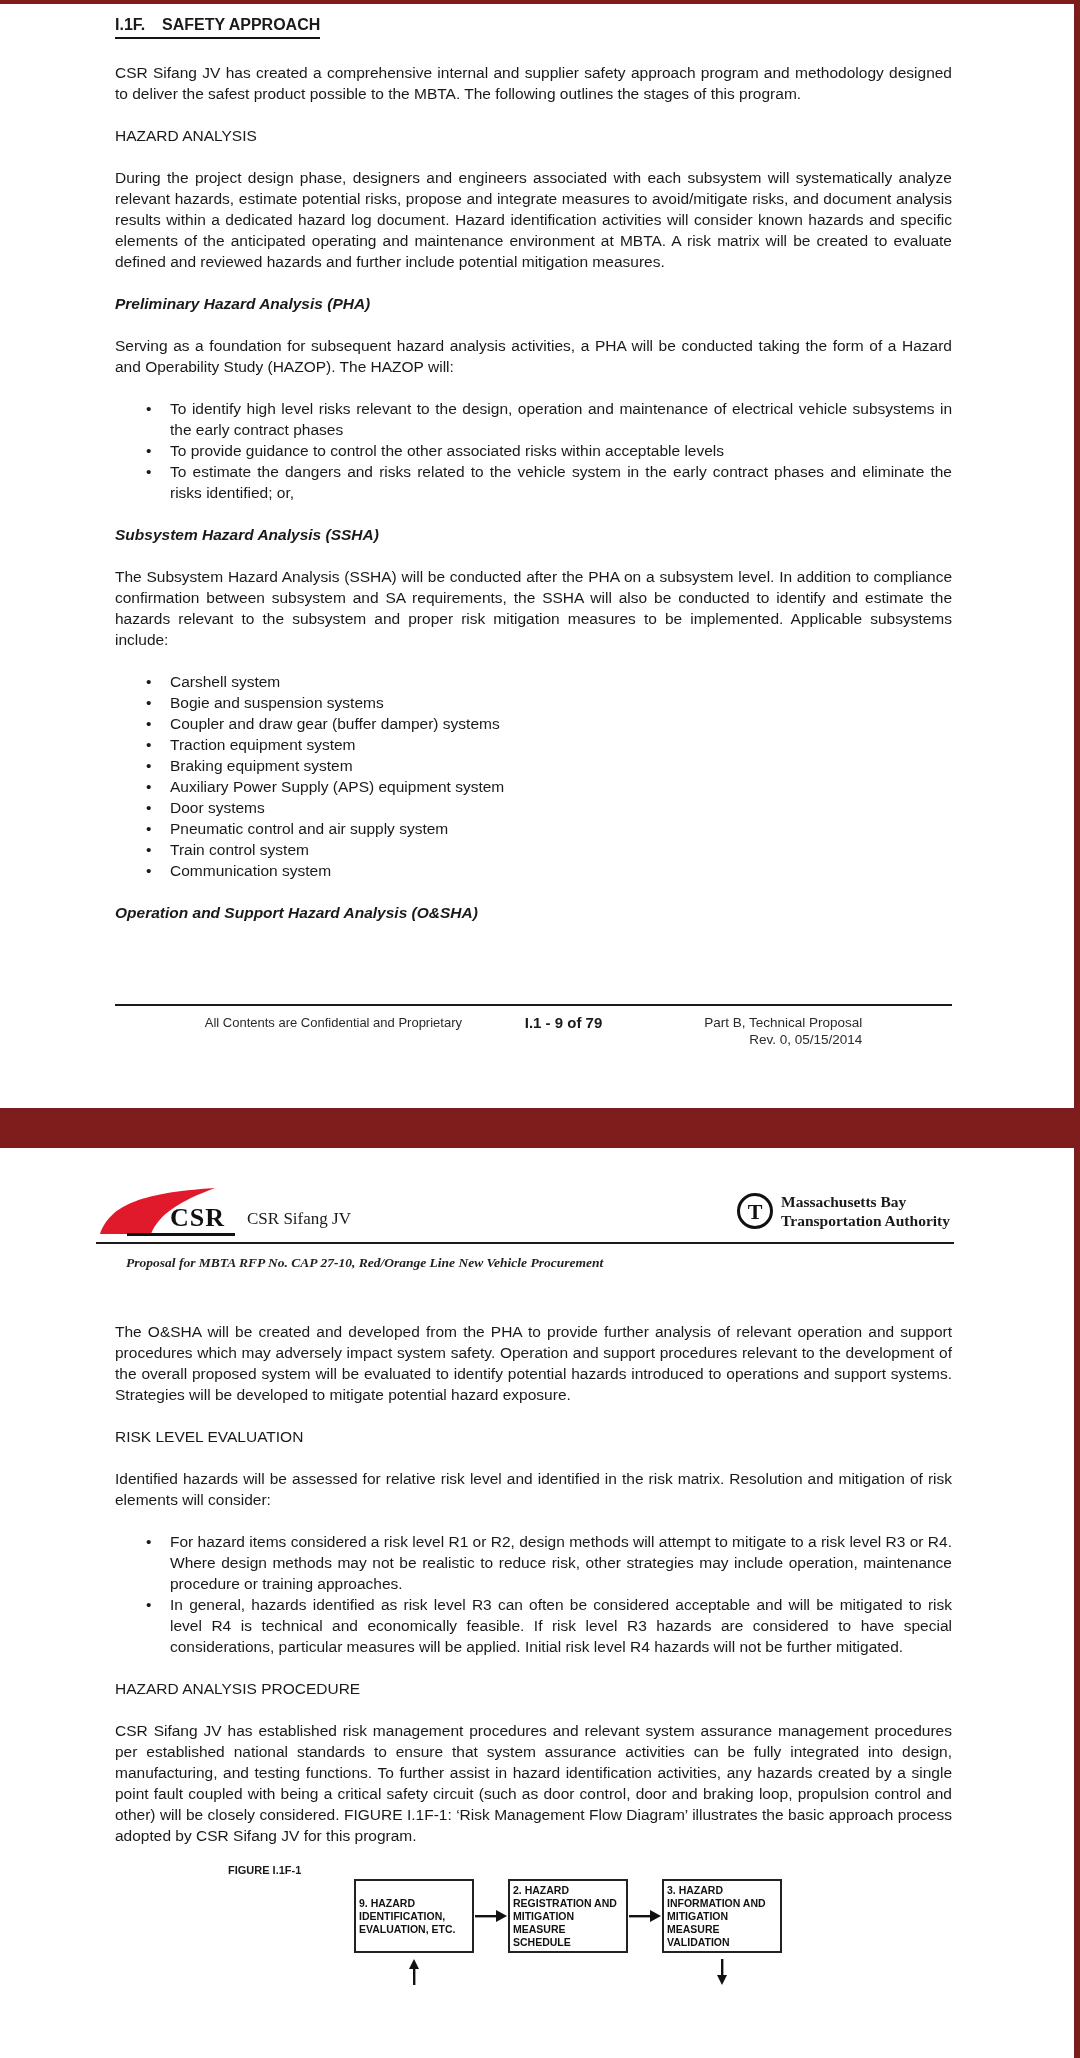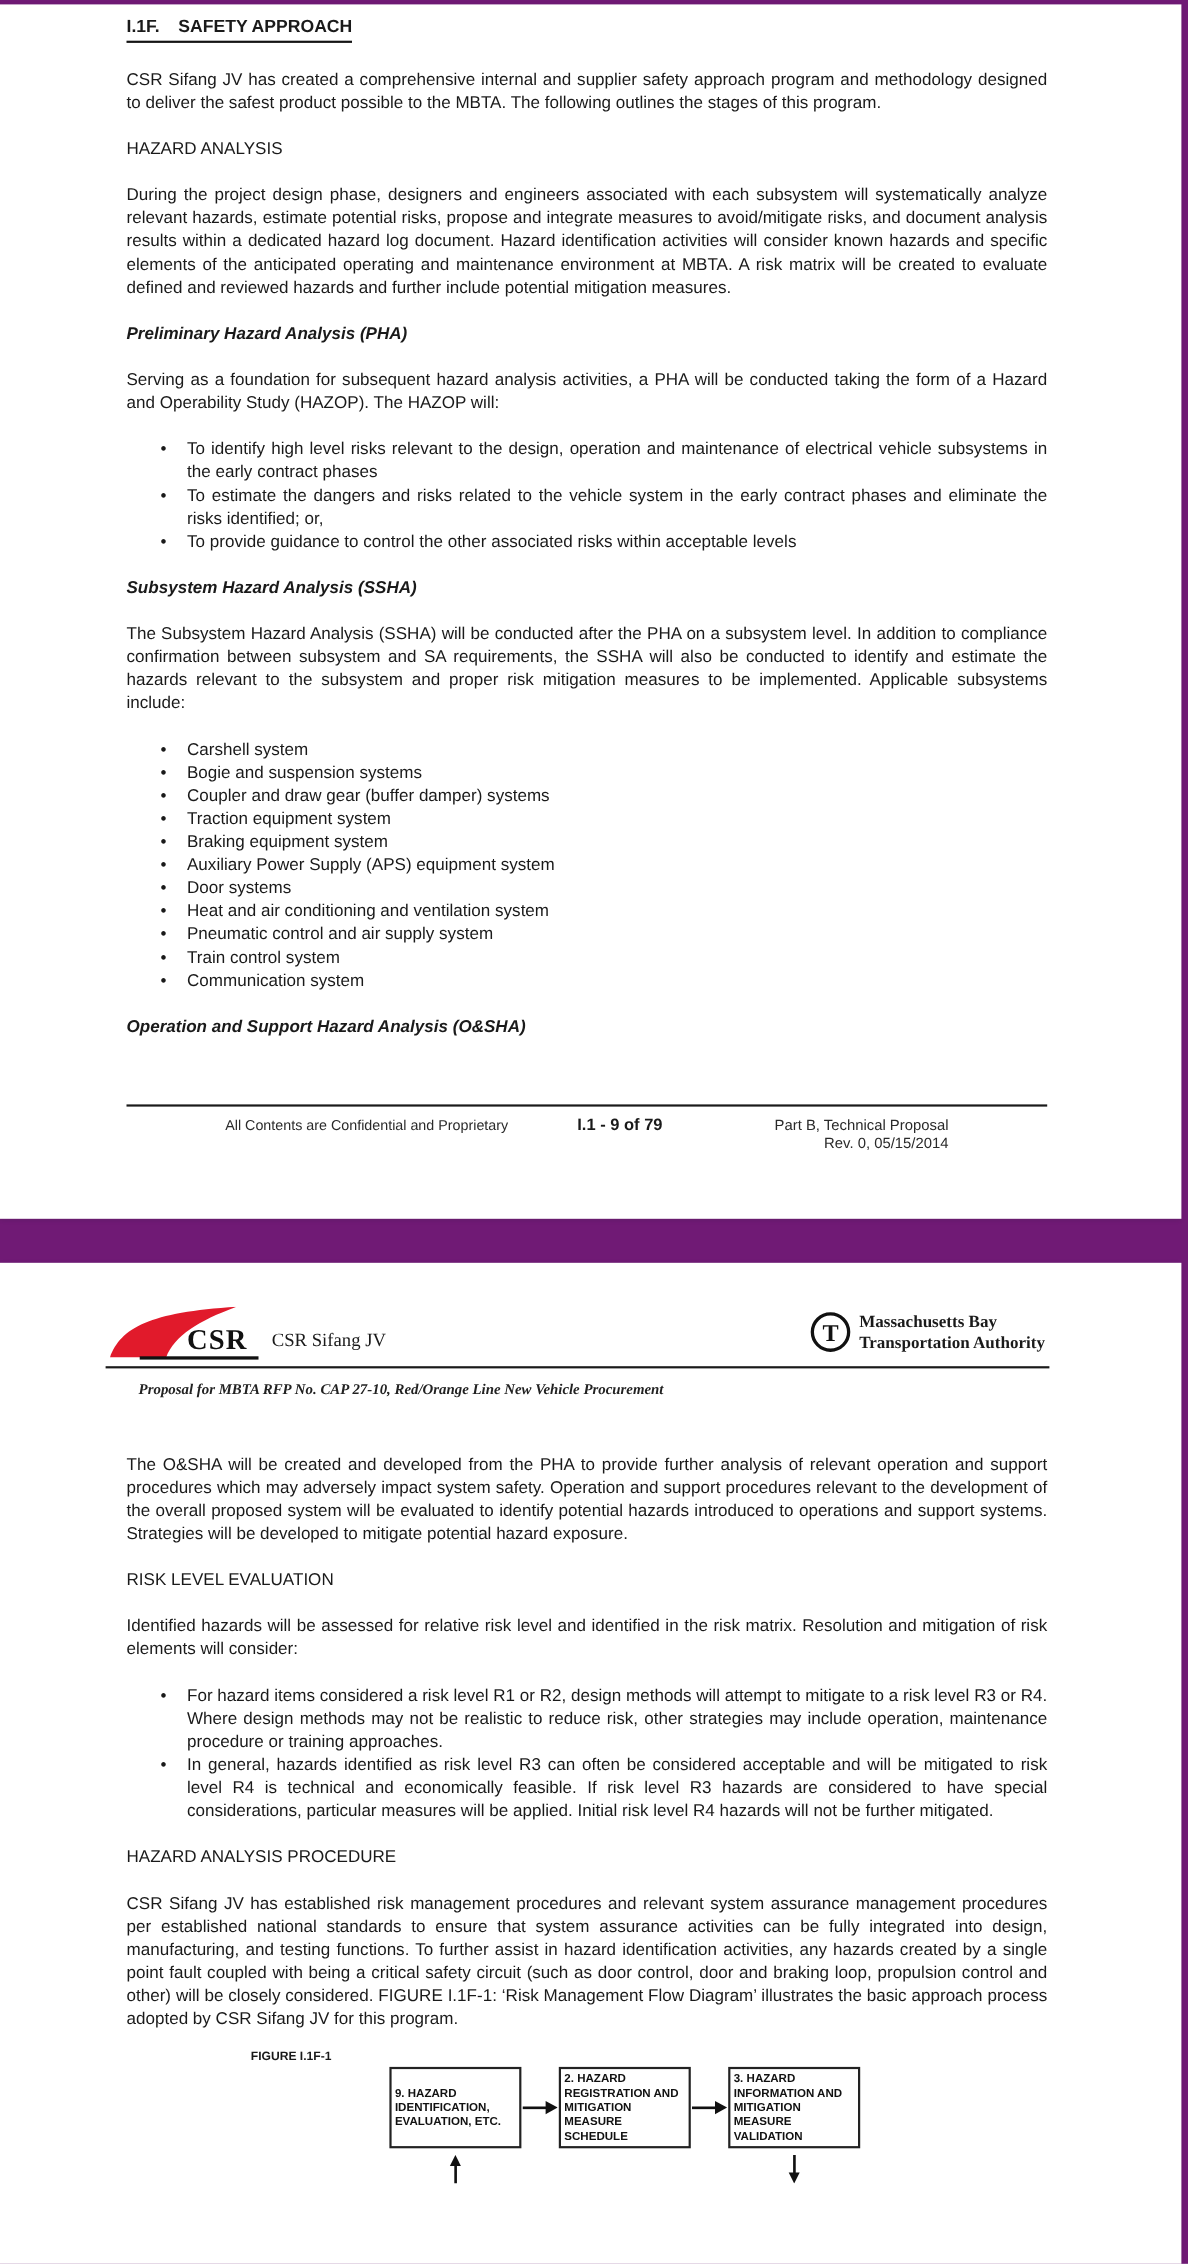--- a/index.html
+++ b/index.html
@@ -1,17 +1,17 @@
 <!DOCTYPE html>
 <html><head>
 <meta charset="utf-8">
 <style>
   html,body{margin:0;padding:0;}
   body{background:#edeff4;width:1080px;height:2058px;overflow:hidden;}
-  .canvas{position:relative;width:1080px;height:2058px;background:#701a75;
+  .canvas{position:relative;width:1080px;height:2058px;background:#7f1d1d;
           font-family:"Liberation Sans","DejaVu Sans",sans-serif;color:#1a1a1a;}
   .page{position:absolute;left:0;width:1074px;background:#ffffff;
         box-shadow:0 1px 4px rgba(40,40,60,.18);}
   .page1{top:4px;height:1104px;}
   .page2{top:1148px;height:910px;overflow:hidden;}
 
   .doc{font-size:15.5px;line-height:21px;}
   .p1-content{padding:10px 122px 0 115px;}
   .p2-content{padding:0 122px 0 115px;margin-top:48px;}
   p{margin:0 0 21px;}
@@ -79,35 +79,34 @@
 
       <p class="just">CSR Sifang JV has created a comprehensive internal and supplier safety approach program and methodology designed to deliver the safest product possible to the MBTA.  The following outlines the stages of this program.</p>
 
       <p class="plain-head">HAZARD ANALYSIS</p>
       <p class="just">During the project design phase, designers and engineers associated with each subsystem will systematically analyze relevant hazards, estimate potential risks, propose and integrate measures to avoid/mitigate risks, and document analysis results within a dedicated hazard log document.  Hazard identification activities will consider known hazards and specific elements of the anticipated operating and maintenance environment at MBTA.  A risk matrix will be created to evaluate defined and reviewed hazards and further include potential mitigation measures.</p>
 
       <p class="sub-head">Preliminary Hazard Analysis (PHA)</p>
       <p class="just">Serving as a foundation for subsequent hazard analysis activities, a PHA will be conducted taking the form of a Hazard and Operability Study (HAZOP).  The HAZOP will:</p>
       <ul class="blist">
         <li>To identify high level risks relevant to the design, operation and maintenance of electrical vehicle subsystems in the early contract phases</li>
+        <li>To provide guidance to control the other associated risks within acceptable levels</li>
         <li>To estimate the dangers and risks related to the vehicle system in the early contract phases and eliminate the risks identified; or,</li>
-        <li>To provide guidance to control the other associated risks within acceptable levels</li>
       </ul>
 
       <p class="sub-head">Subsystem Hazard Analysis (SSHA)</p>
       <p class="just">The Subsystem Hazard Analysis (SSHA) will be conducted after the PHA on a subsystem level.  In addition to compliance confirmation between subsystem and SA requirements, the SSHA will also be conducted to identify and estimate the hazards relevant to the subsystem and proper risk mitigation measures to be implemented.  Applicable subsystems include:</p>
       <ul class="blist">
         <li>Carshell system</li>
         <li>Bogie and suspension systems</li>
         <li>Coupler and draw gear (buffer damper) systems</li>
         <li>Traction equipment system</li>
         <li>Braking equipment system</li>
         <li>Auxiliary Power Supply (APS) equipment system</li>
         <li>Door systems</li>
-        <li>Heat and air conditioning and ventilation system</li>
         <li>Pneumatic control and air supply system</li>
         <li>Train control system</li>
         <li>Communication system</li>
       </ul>
 
       <p class="sub-head">Operation and Support Hazard Analysis (O&amp;SHA)</p>
     </div>
 
     <div class="footer">
       <div class="footer-line"></div>

